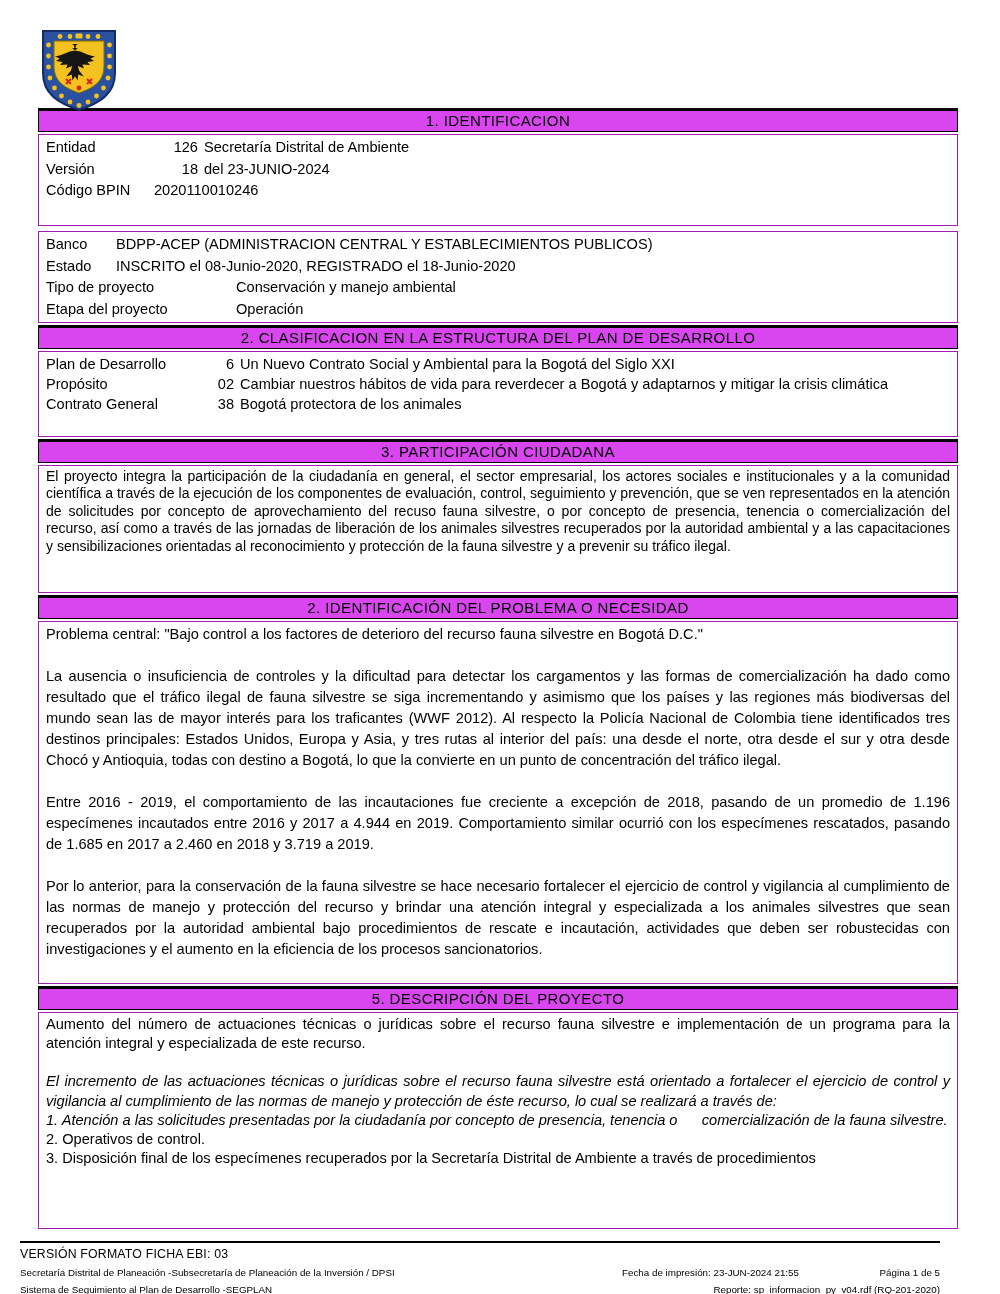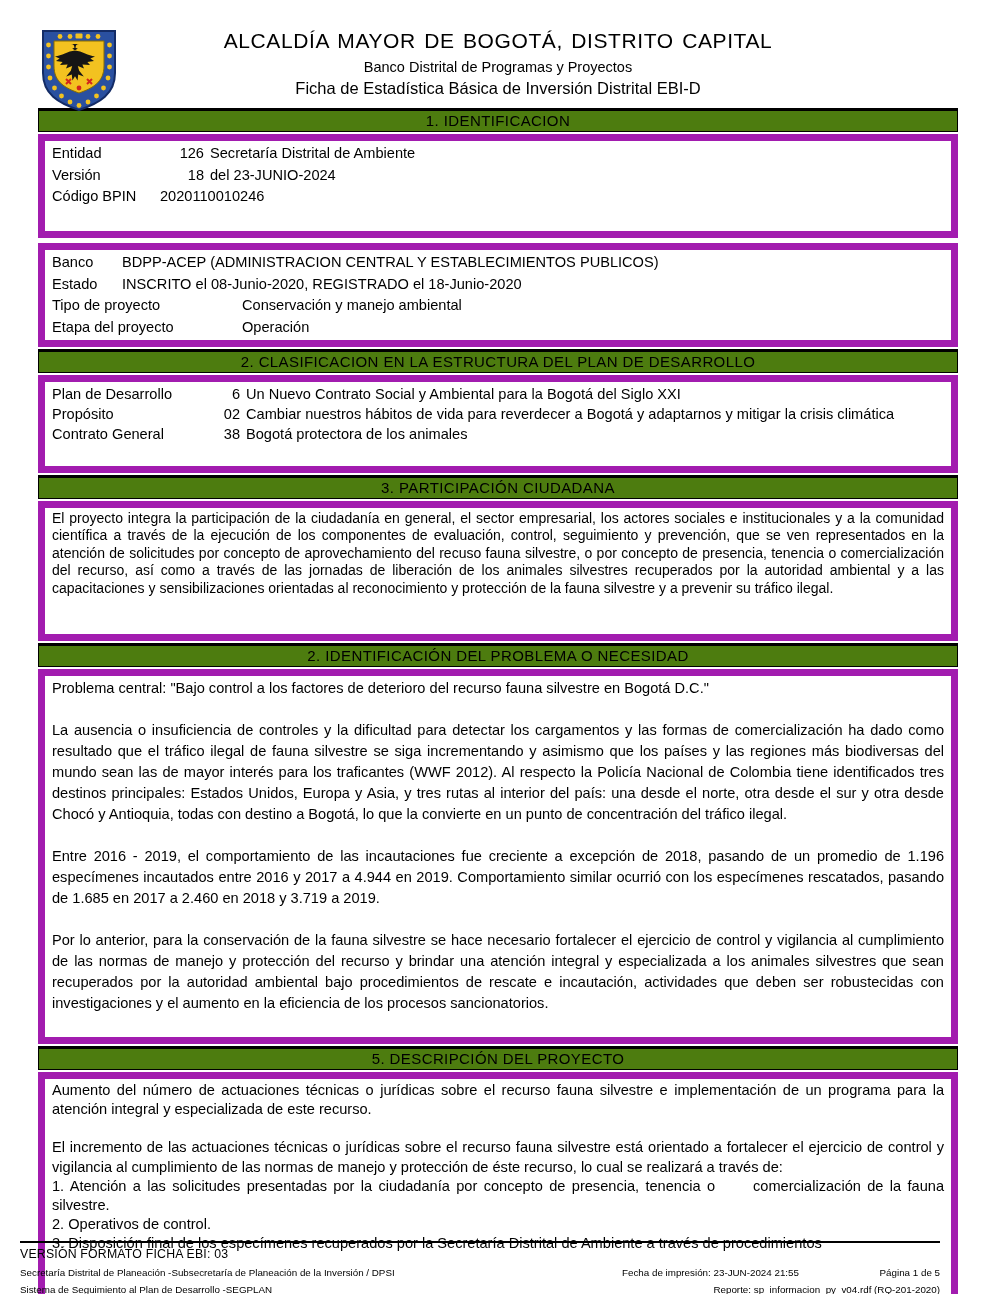--- a/index.html
+++ b/index.html
@@ -9,46 +9,46 @@
 
   
   .hdr{position:relative;height:80px;}
   .hdr .logo{position:absolute;left:2px;top:2px;}
   .titles{text-align:center;padding-top:3px;}
   .t1{font-size:21px;letter-spacing:.6px;word-spacing:2px;}
   .t2{font-size:14.5px;margin-top:6px;}
   .t3{font-size:16.5px;margin-top:4px;}
 
   
-  .sec-bar{margin-top:2px;background:#4d7c0f;border:1px solid #000;border-top:3px solid #000;
+  .sec-bar{margin-top:2px;background:#d946ef;border:1px solid #000;border-top:3px solid #000;
            height:20px;line-height:20px;text-align:center;font-size:15px;letter-spacing:.4px;}
 
   
-  .box{margin-top:2px;border:7px solid #a21caf;padding:2px 7px;font-size:14.6px;overflow:hidden;}
+  .box{margin-top:2px;border:1px solid #a21caf;padding:2px 7px;font-size:14.6px;overflow:hidden;}
   .box.rows{line-height:21.5px;height:86px;}
   .box2{margin-top:5px;}
   .box.s2rows{line-height:20px;height:80px;}
   .row{display:flex;}
   .lbl{flex:0 0 auto;}
   .w1{width:108px;}
   .wA{width:70px;}
   .wB{width:190px;}
   .w3{width:160px;}
   .num{flex:0 0 auto;text-align:right;}
   .n1{width:44px;padding-right:6px;}
   .n3{width:28px;margin-right:6px;}
   .val{flex:1 1 auto;}
 
   .box.txt{text-align:justify;}
   #box-s3{font-size:14px;line-height:17.4px;height:122px;}
   #box-s4{line-height:21px;height:357px;}
   #box-s5{line-height:19.2px;height:211px;}
   .box.txt p{margin:0;}
   #box-s4 p.gap, #box-s5 p.gap{margin-top:21px;}
-  #box-s5 p.gap{margin-top:19px;}
+  #box-s5 p.gap{margin-top:19px;font-style:italic;}
   #box-s5 .list p{margin:0;}
 
   
   .footer{position:absolute;left:20px;width:920px;top:1241px;}
   .frule{border-top:2px solid #000;}
   .fversion{font-size:12.3px;margin-top:4px;letter-spacing:.2px;}
   .fcols{display:flex;justify-content:space-between;margin-top:6px;font-size:9.8px;}
   .fleft .l2{margin-top:6px;}
   .fright{width:318px;}
   .fr1{display:flex;justify-content:space-between;}
@@ -86,25 +86,20 @@
           <circle cx="48" cy="74" r="2.4"></circle>
         </g>
         <path d="M14 13 h50 v25 c0 16 -11 22 -25 27 -14 -5 -25 -11 -25 -27 Z" fill="#f3c220" stroke="#8a6d00" stroke-width="1"></path>
         <path d="M39 16 c-2.2 0 -3.8 1.6 -3.2 3.6 l-3.6 1 3 1.8 c-7.6 .6 -13.2 5.2 -20.2 6 l4.6 2 -3.6 2.6 6.6 1 -2.6 3 7.6 -.6 -1.6 4 6.2 -2.4 -1.4 4.8 -4.6 5.6 5.6 -2 .6 6 2.6 -4.2 2.6 4.2 .6 -6 5.6 2 -4.6 -5.6 -1.4 -4.8 6.2 2.4 -1.6 -4 7.6 .6 -2.6 -3 6.6 -1 -3.6 -2.6 4.6 -2 c-7 -.8 -12.6 -5.4 -20.2 -6 l3 -1.8 -3.6 -1 c.6 -2 -1 -3.6 -3.2 -3.6 Z" fill="#151515"></path>
         <g stroke="#d3261c" stroke-width="2" fill="none">
           <path d="M26 51 l5 5 M31 51 l-5 5"></path>
           <path d="M47 51 l5 5 M52 51 l-5 5"></path>
         </g>
         <circle cx="39" cy="60" r="2.4" fill="#d3261c"></circle>
       </svg>
-      <div class="titles">
-        <div class="t1">ALCALDÍA MAYOR DE BOGOTÁ, DISTRITO CAPITAL</div>
-        <div class="t2">Banco Distrital de Programas y Proyectos</div>
-        <div class="t3">Ficha de Estadística Básica de Inversión Distrital EBI-D</div>
-      </div>
     </div>
 
     <div class="sec-bar">1. IDENTIFICACION</div>
 
     <div class="box rows">
       <div class="row">
         <span class="lbl w1">Entidad</span>
         <span class="num n1">126</span>
         <span class="val">Secretaría Distrital de Ambiente</span>
       </div>

